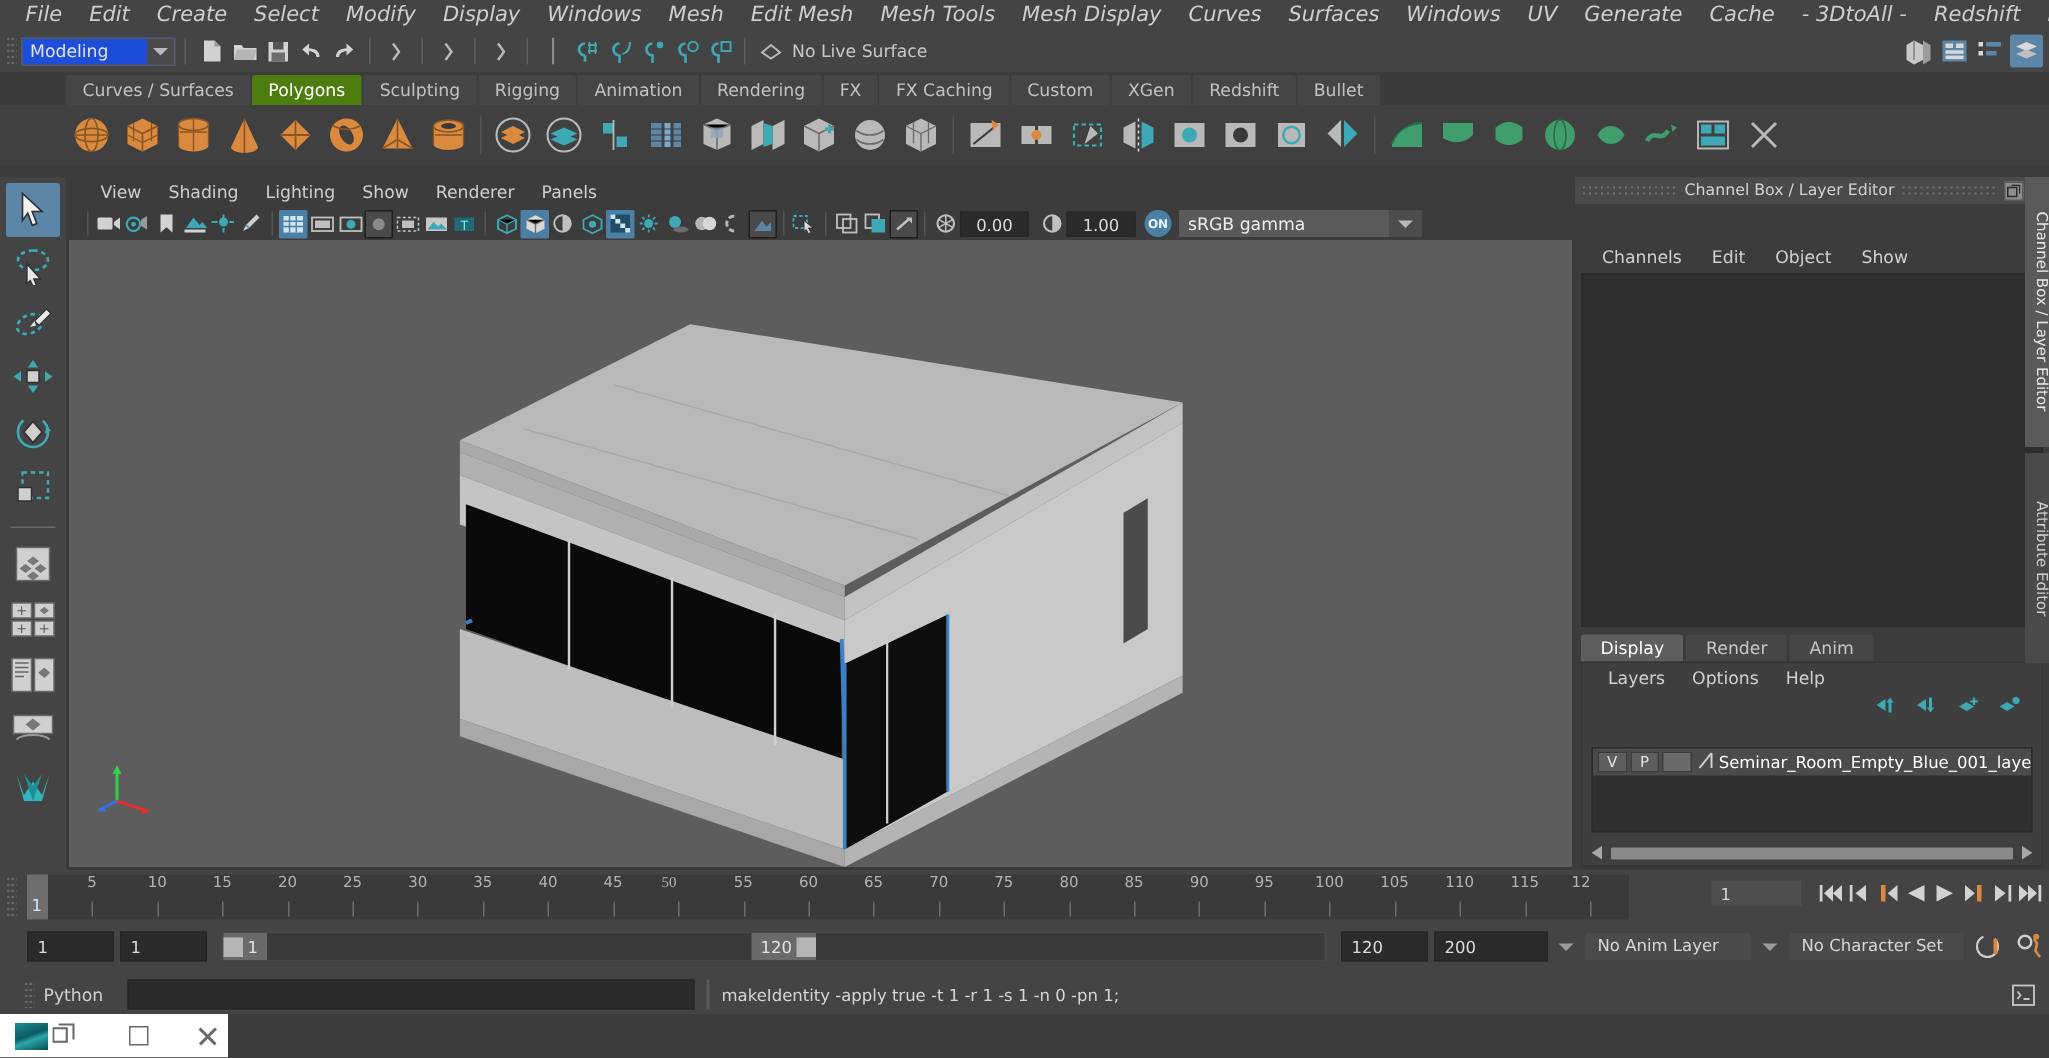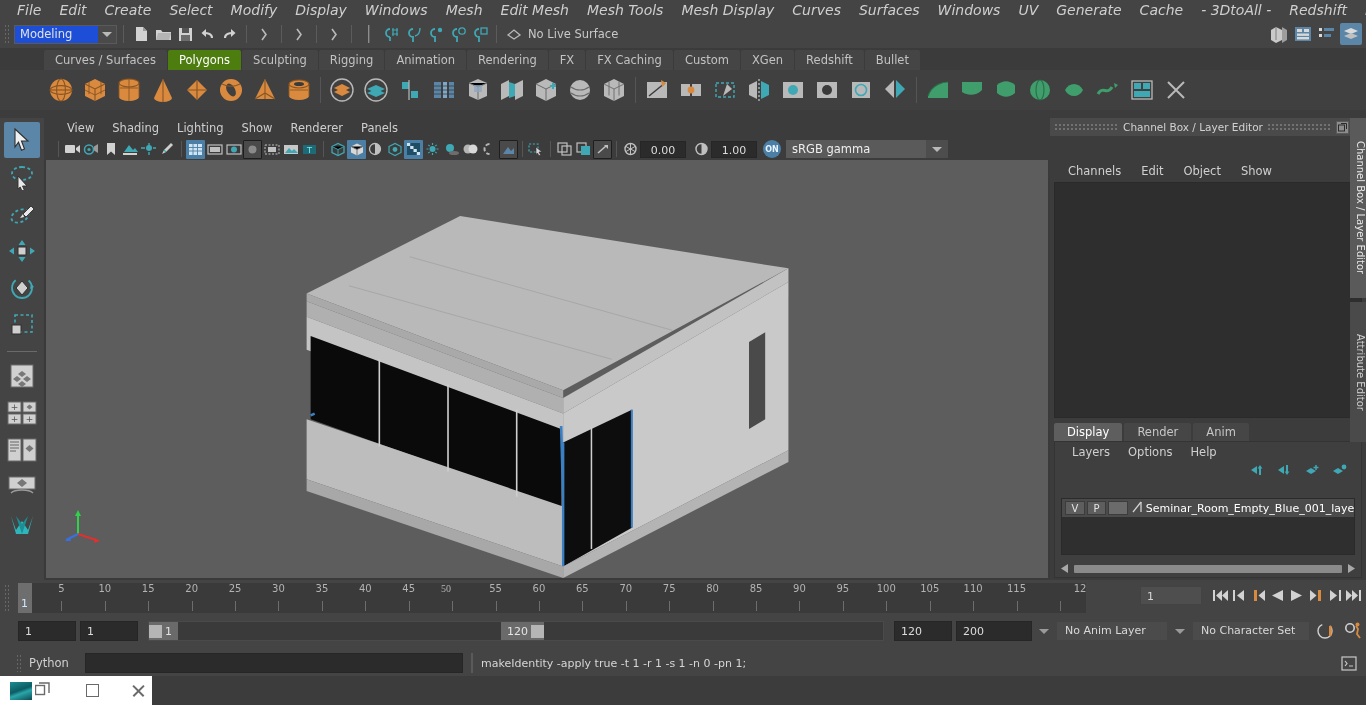--- a/index.html
+++ b/index.html
@@ -1051,21 +1051,21 @@
           <div class="ticklbl" style="left: 824.878px;">95</div>
           <div class="tickmark" style="left: 824.878px;"></div>
           <div class="ticklbl" style="left: 868.293px;">100</div>
           <div class="tickmark" style="left: 868.293px;"></div>
           <div class="ticklbl" style="left: 911.707px;">105</div>
           <div class="tickmark" style="left: 911.707px;"></div>
           <div class="ticklbl" style="left: 955.122px;">110</div>
           <div class="tickmark" style="left: 955.122px;"></div>
           <div class="ticklbl" style="left: 998.537px;">115</div>
           <div class="tickmark" style="left: 998.537px;"></div>
-          <div class="ticklbl" style="left: 1062px;">12</div>
+          <div class="ticklbl" style="left: 1036px;">12</div>
           <div class="tickmark" style="left: 1041.95px;"></div>
         </div>
     </div>
 
     <div class="transport">
       <div class="frmfield">1</div>
       <div class="tbtn2">
           <svg width="15" height="13" viewBox="0 0 15 13">
             <rect x="0" y="1" width="2" height="11" fill="#d2d2d2"></rect>
             <path d="M9 1L3 6.5 9 12z" fill="#d2d2d2"></path>

